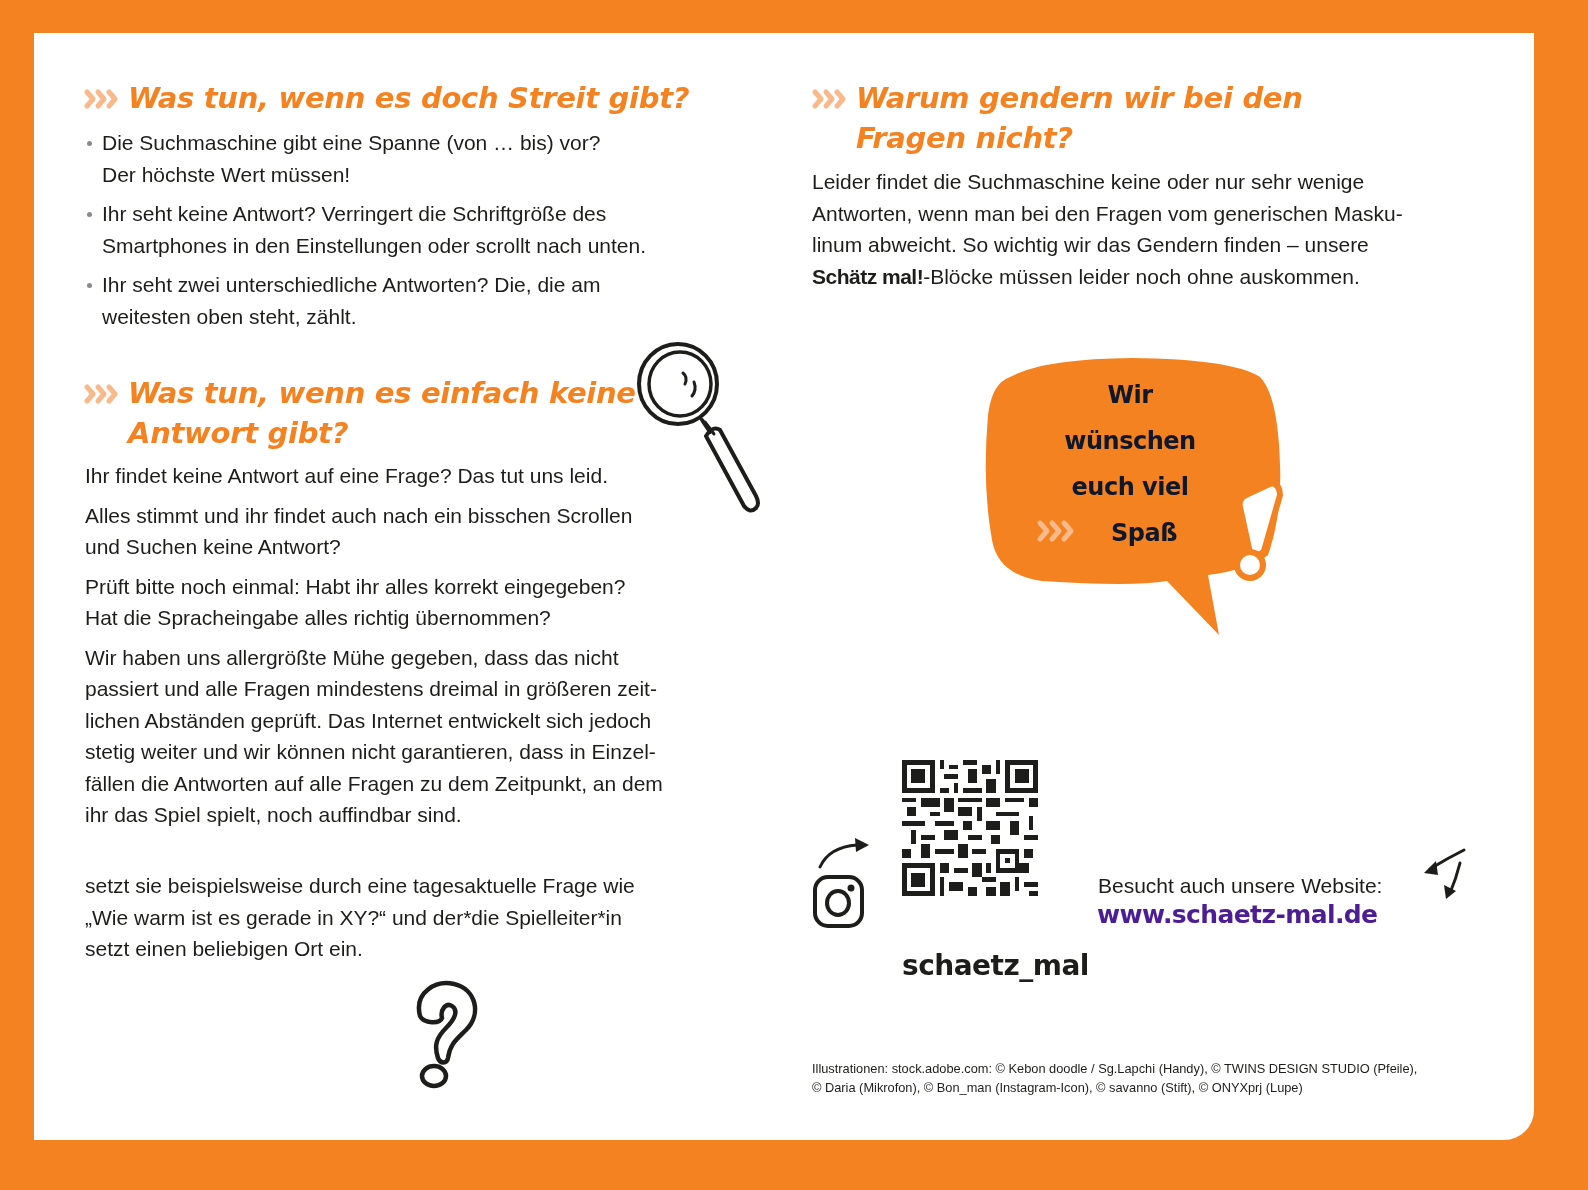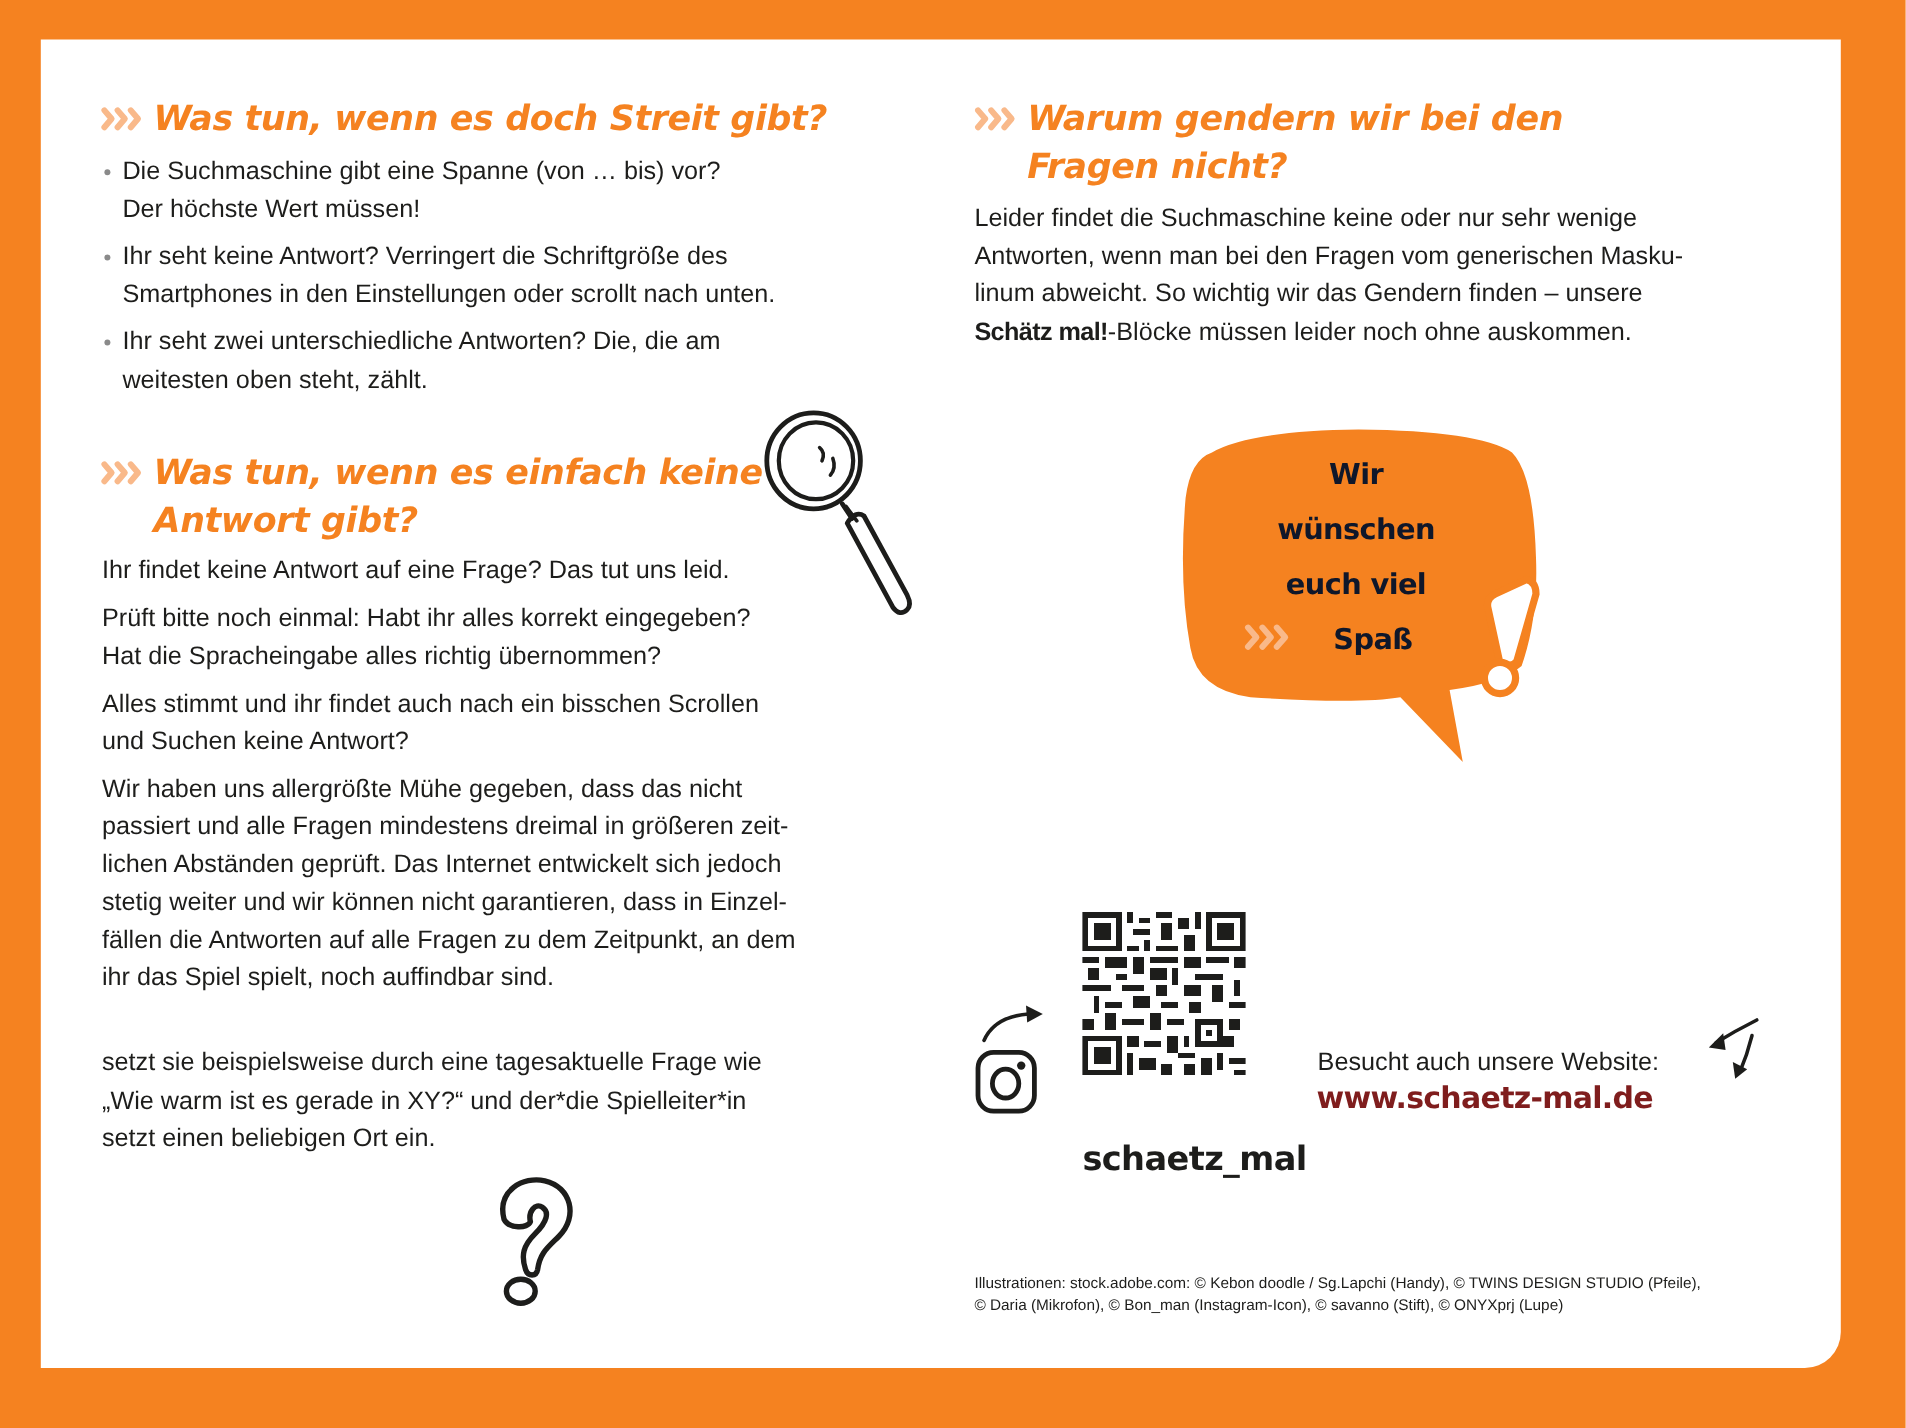--- a/index.html
+++ b/index.html
@@ -63,21 +63,21 @@
     font-family: "DejaVu Sans", sans-serif; font-weight: bold; font-size: 28px;
     letter-spacing: -0.5px; color: #1d1d1b;
   }
   .visit-label {
     position: absolute; left: 1098px; top: 874px;
     font-size: 21px; color: #1d1d1b;
   }
   .website {
     position: absolute; left: 1097px; top: 900px;
     font-family: "DejaVu Sans", sans-serif; font-weight: bold; font-size: 25px;
-    letter-spacing: -0.6px; color: #7f1d1d; text-decoration: none;
+    letter-spacing: -0.6px; color: #4c1d95; text-decoration: none;
   }
 </style>
 </head>
 <body>
 
 <div class="panel"></div>
 
 <div class="heading" style="left:84px; top:78px; width:660px;">
   <svg class="chev" width="38" height="22" viewBox="0 0 38 22">
     <g fill="none" stroke="#F9B98A" stroke-width="5" stroke-linecap="round" stroke-linejoin="round">
@@ -128,26 +128,26 @@
     <path d="M71 82 l9 12" stroke-width="3"></path>
     <path d="M72 96 l38 70 q6 8 12 2 q4 -4 0 -12 l-36 -66 q-7 -5 -14 6 z" stroke-width="4"></path>
   </g>
 </svg>
 
 <div class="body-text" style="left:85px; top:460px; width:670px;">
   <p>
     <span>Ihr findet keine Antwort auf eine Frage? Das tut uns leid.</span>
   </p>
   <p>
+    <span>Alles stimmt und ihr findet auch nach ein bisschen Scrollen</span><br>
+    <span>und Suchen keine Antwort?</span>
+  </p>
+  <p>
     <span>Prüft bitte noch einmal: Habt ihr alles korrekt eingegeben?</span><br>
     <span>Hat die Spracheingabe alles richtig übernommen?</span>
-  </p>
-  <p>
-    <span>Alles stimmt und ihr findet auch nach ein bisschen Scrollen</span><br>
-    <span>und Suchen keine Antwort?</span>
   </p>
   <p>
     <span>Wir haben uns allergrößte Mühe gegeben, dass das nicht</span><br>
     <span>passiert und alle Fragen mindestens dreimal in größeren zeit-</span><br>
     <span>lichen Abständen geprüft. Das Internet entwickelt sich jedoch</span><br>
     <span>stetig weiter und wir können nicht garantieren, dass in Einzel-</span><br>
     <span>fällen die Antworten auf alle Fragen zu dem Zeitpunkt, an dem</span><br>
     <span>ihr das Spiel spielt, noch auffindbar sind.</span>
   </p>
   <p>

